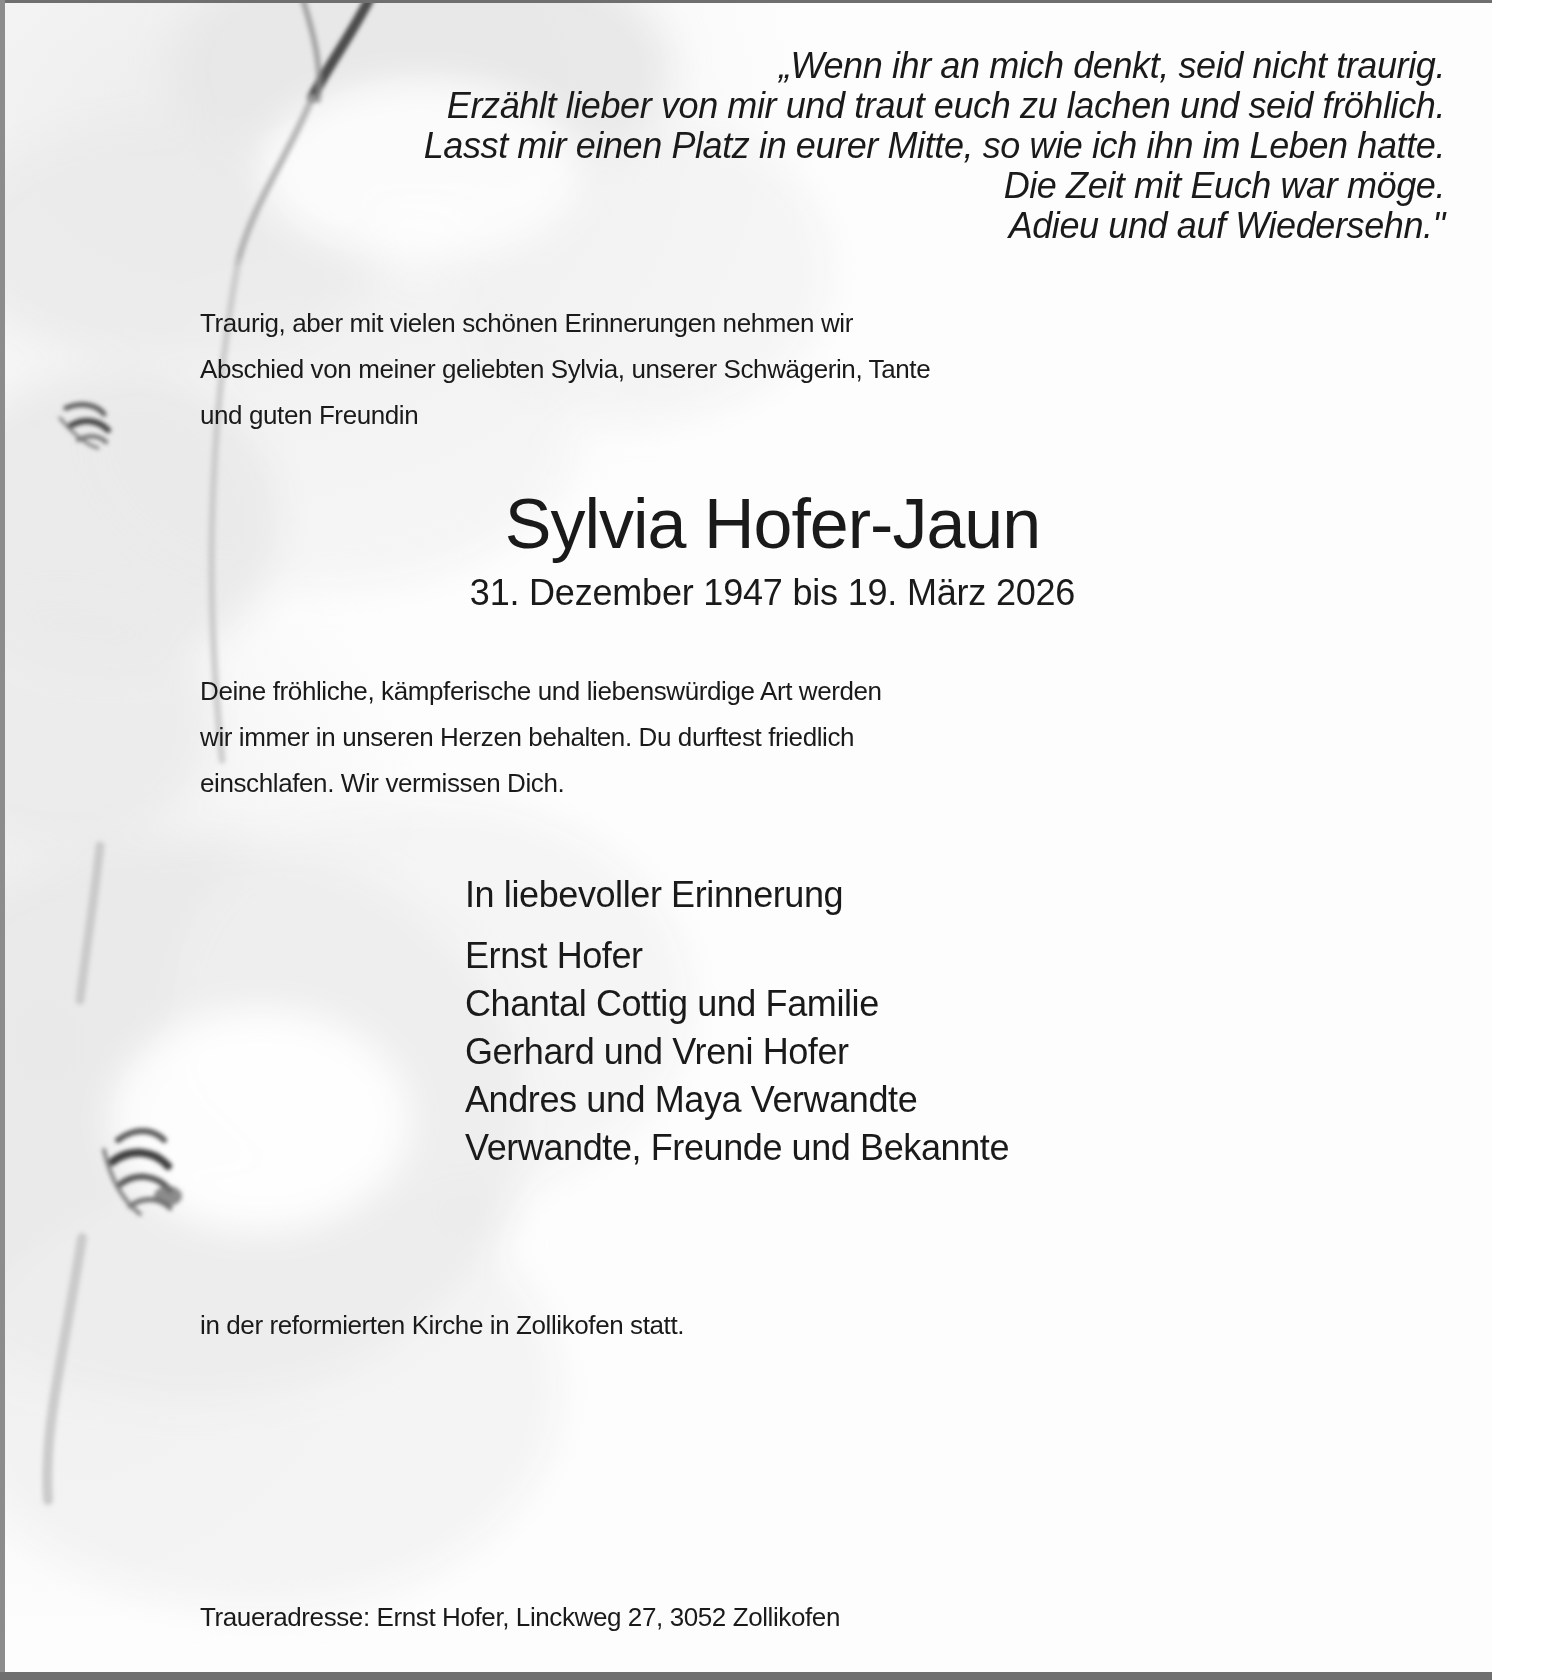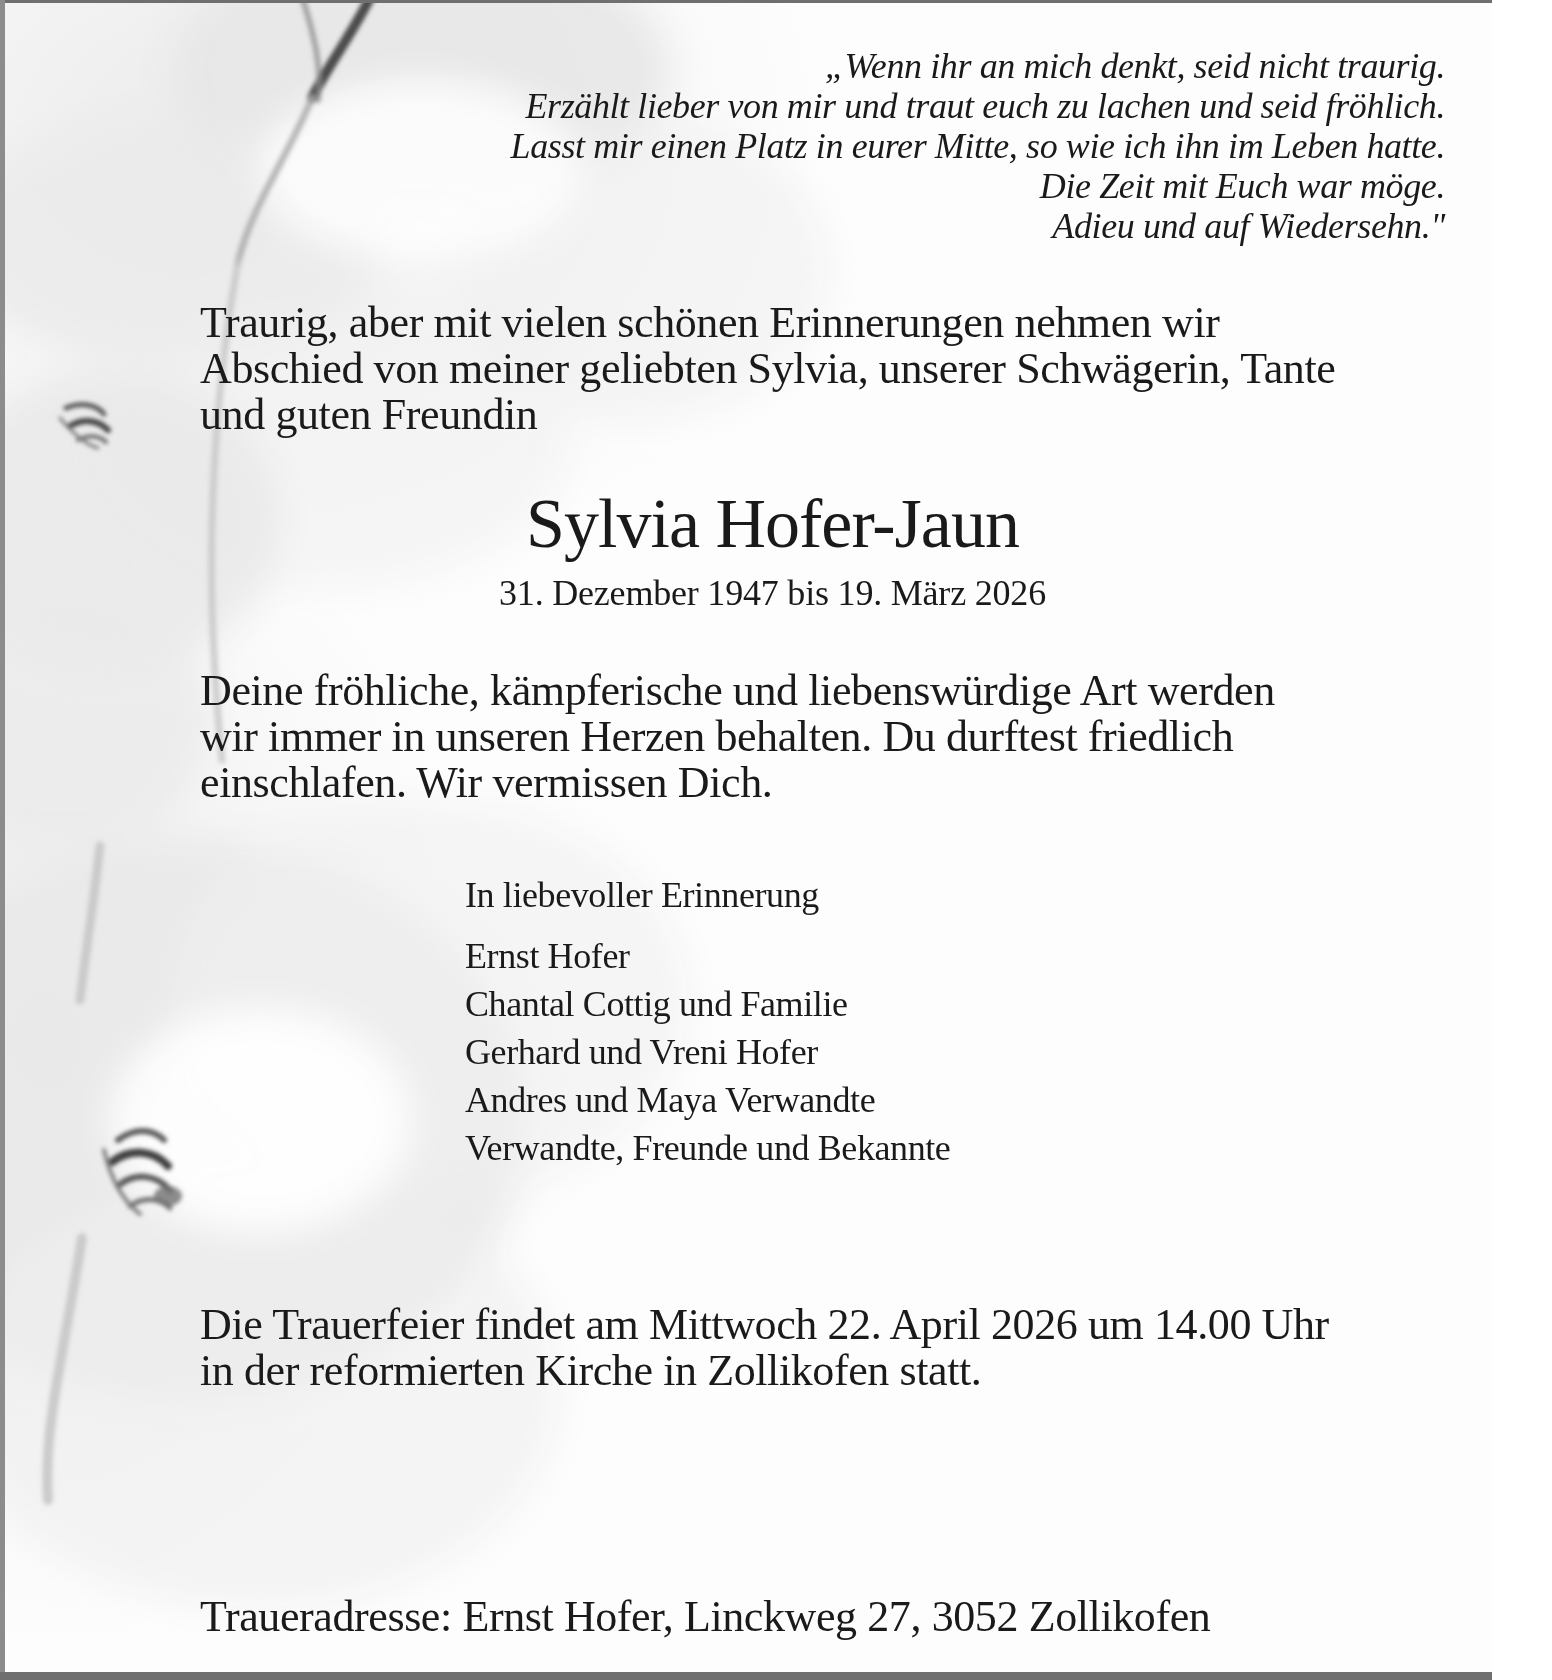--- a/index.html
+++ b/index.html
@@ -4,37 +4,37 @@
 <style>
   html,body{margin:0;padding:0;background:#ffffff;}
   #stage{
     position:relative;
     width:1492px;height:1680px;
     overflow:hidden;
     background:
       radial-gradient(ellipse 900px 700px at 14% 8%, #ececec 0%, rgba(255,255,255,0) 68%),
       radial-gradient(ellipse 620px 860px at 3% 62%, #ebebeb 0%, rgba(255,255,255,0) 70%),
       #fdfdfd;
-    font-family:Liberation Serif, serif;
+    font-family:Liberation Sans, sans-serif;
     color:#1a1a1a;
   }
   svg.bg{position:absolute;left:0;top:0;}
   
   .frame-top{position:absolute;left:0;top:0;width:1552px;height:3px;background:#6f6f6f;}
   .frame-left{position:absolute;left:0;top:0;width:5px;height:1680px;background:#8c8c8c;}
   .frame-right-line{position:absolute;left:1543px;top:0;width:3px;height:1680px;background:#4f4f4f;}
   .frame-right-strip{position:absolute;left:1546px;top:0;width:6px;height:1680px;background:#bdbdbd;}
   .frame-bottom{position:absolute;left:0;top:1672px;width:1552px;height:8px;background:#6f6f6f;}
 
   .txt{position:absolute;white-space:nowrap;}
   .quote{
     top:46px;right:47px;text-align:right;
     font-style:italic;font-size:36px;line-height:40px;letter-spacing:-0.4px;
   }
-  .para{font-size:44px;line-height:46px;letter-spacing:-0.4px;}
+  .para{font-size:26px;line-height:46px;letter-spacing:-0.4px;}
   .p-intro{left:200px;top:300px;}
   .name-block{left:200px;top:484px;width:1145px;text-align:center;
     font-size:70px;line-height:80px;letter-spacing:-1px;}
   .date-block{left:200px;top:570px;width:1145px;text-align:center;
     font-size:36px;line-height:46px;letter-spacing:-0.2px;}
   .p-tribute{left:200px;top:668px;}
   .remembrance{left:465px;top:872px;font-size:36px;line-height:46px;letter-spacing:-0.4px;}
   .mourners{left:465px;top:932px;font-size:36px;line-height:48px;letter-spacing:-0.4px;}
   .p-service{left:200px;top:1302px;}
   .p-donation{left:200px;top:1420px;}
@@ -128,20 +128,19 @@
 
   <div class="txt mourners">
     <div>Ernst Hofer</div>
     <div>Chantal Cottig und Familie</div>
     <div>Gerhard und Vreni Hofer</div>
     <div>Andres und Maya Verwandte</div>
     <div>Verwandte, Freunde und Bekannte</div>
   </div>
 
   <div class="txt para p-service">
-    <div>Die Trauerfeier findet am Mittwoch 22. April 2026 um 14.00 Uhr</div>
     <div>in der reformierten Kirche in Zollikofen statt.</div>
   </div>
 
 
   <div class="txt para p-address">Traueradresse: Ernst Hofer, Linckweg 27, 3052 Zollikofen</div>
 
 </div>
 
 </body></html>

